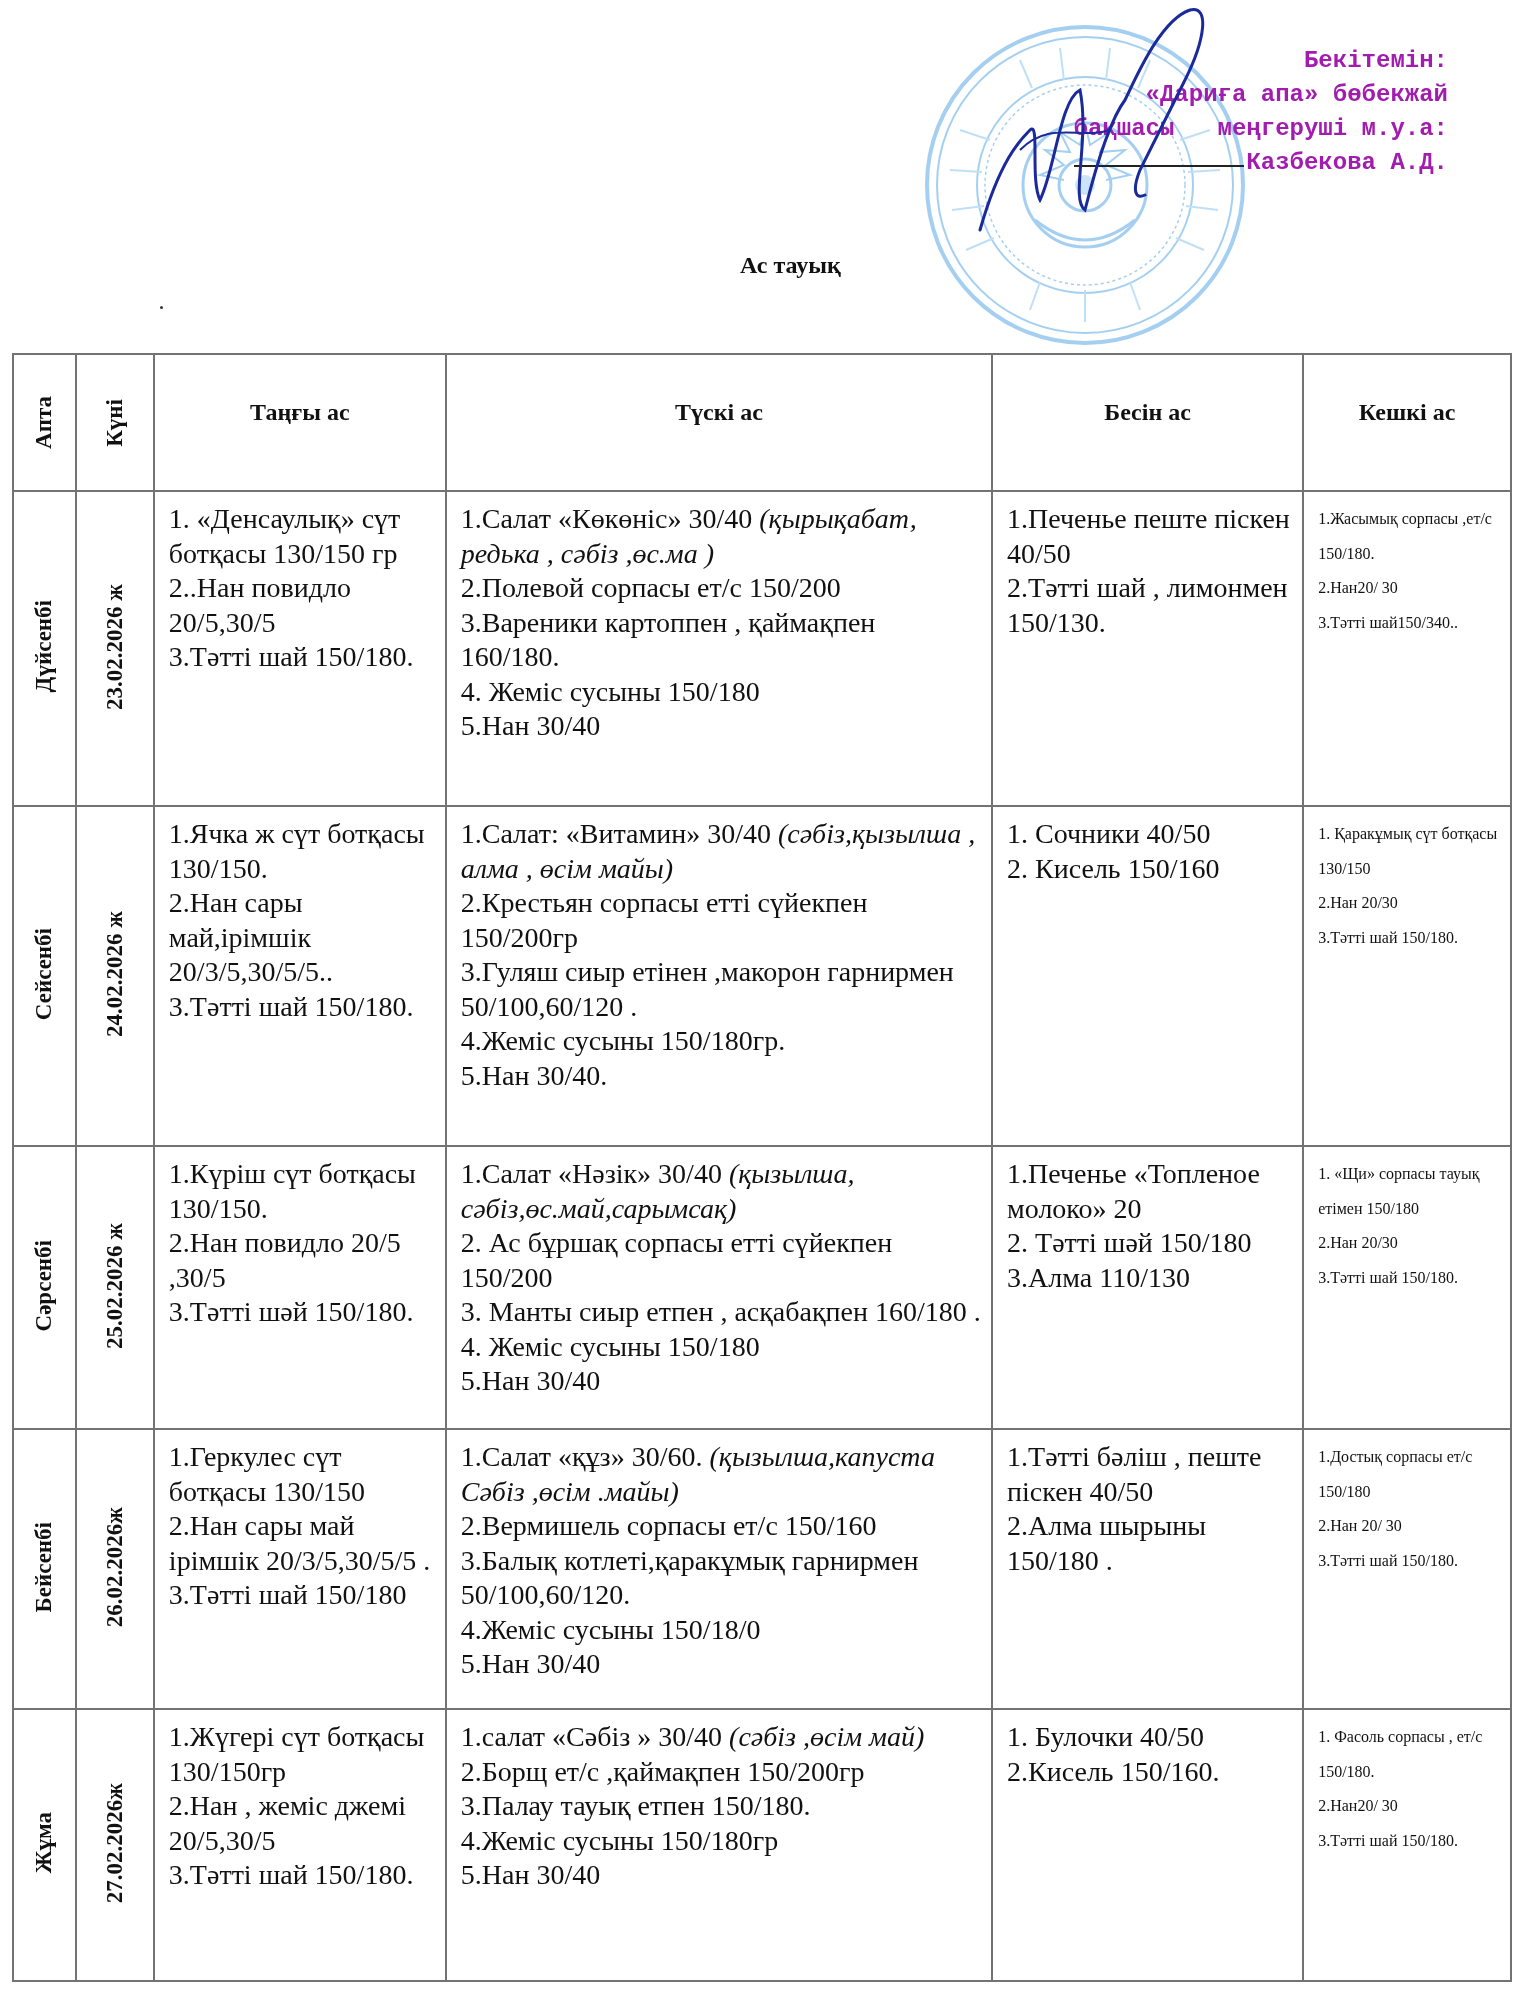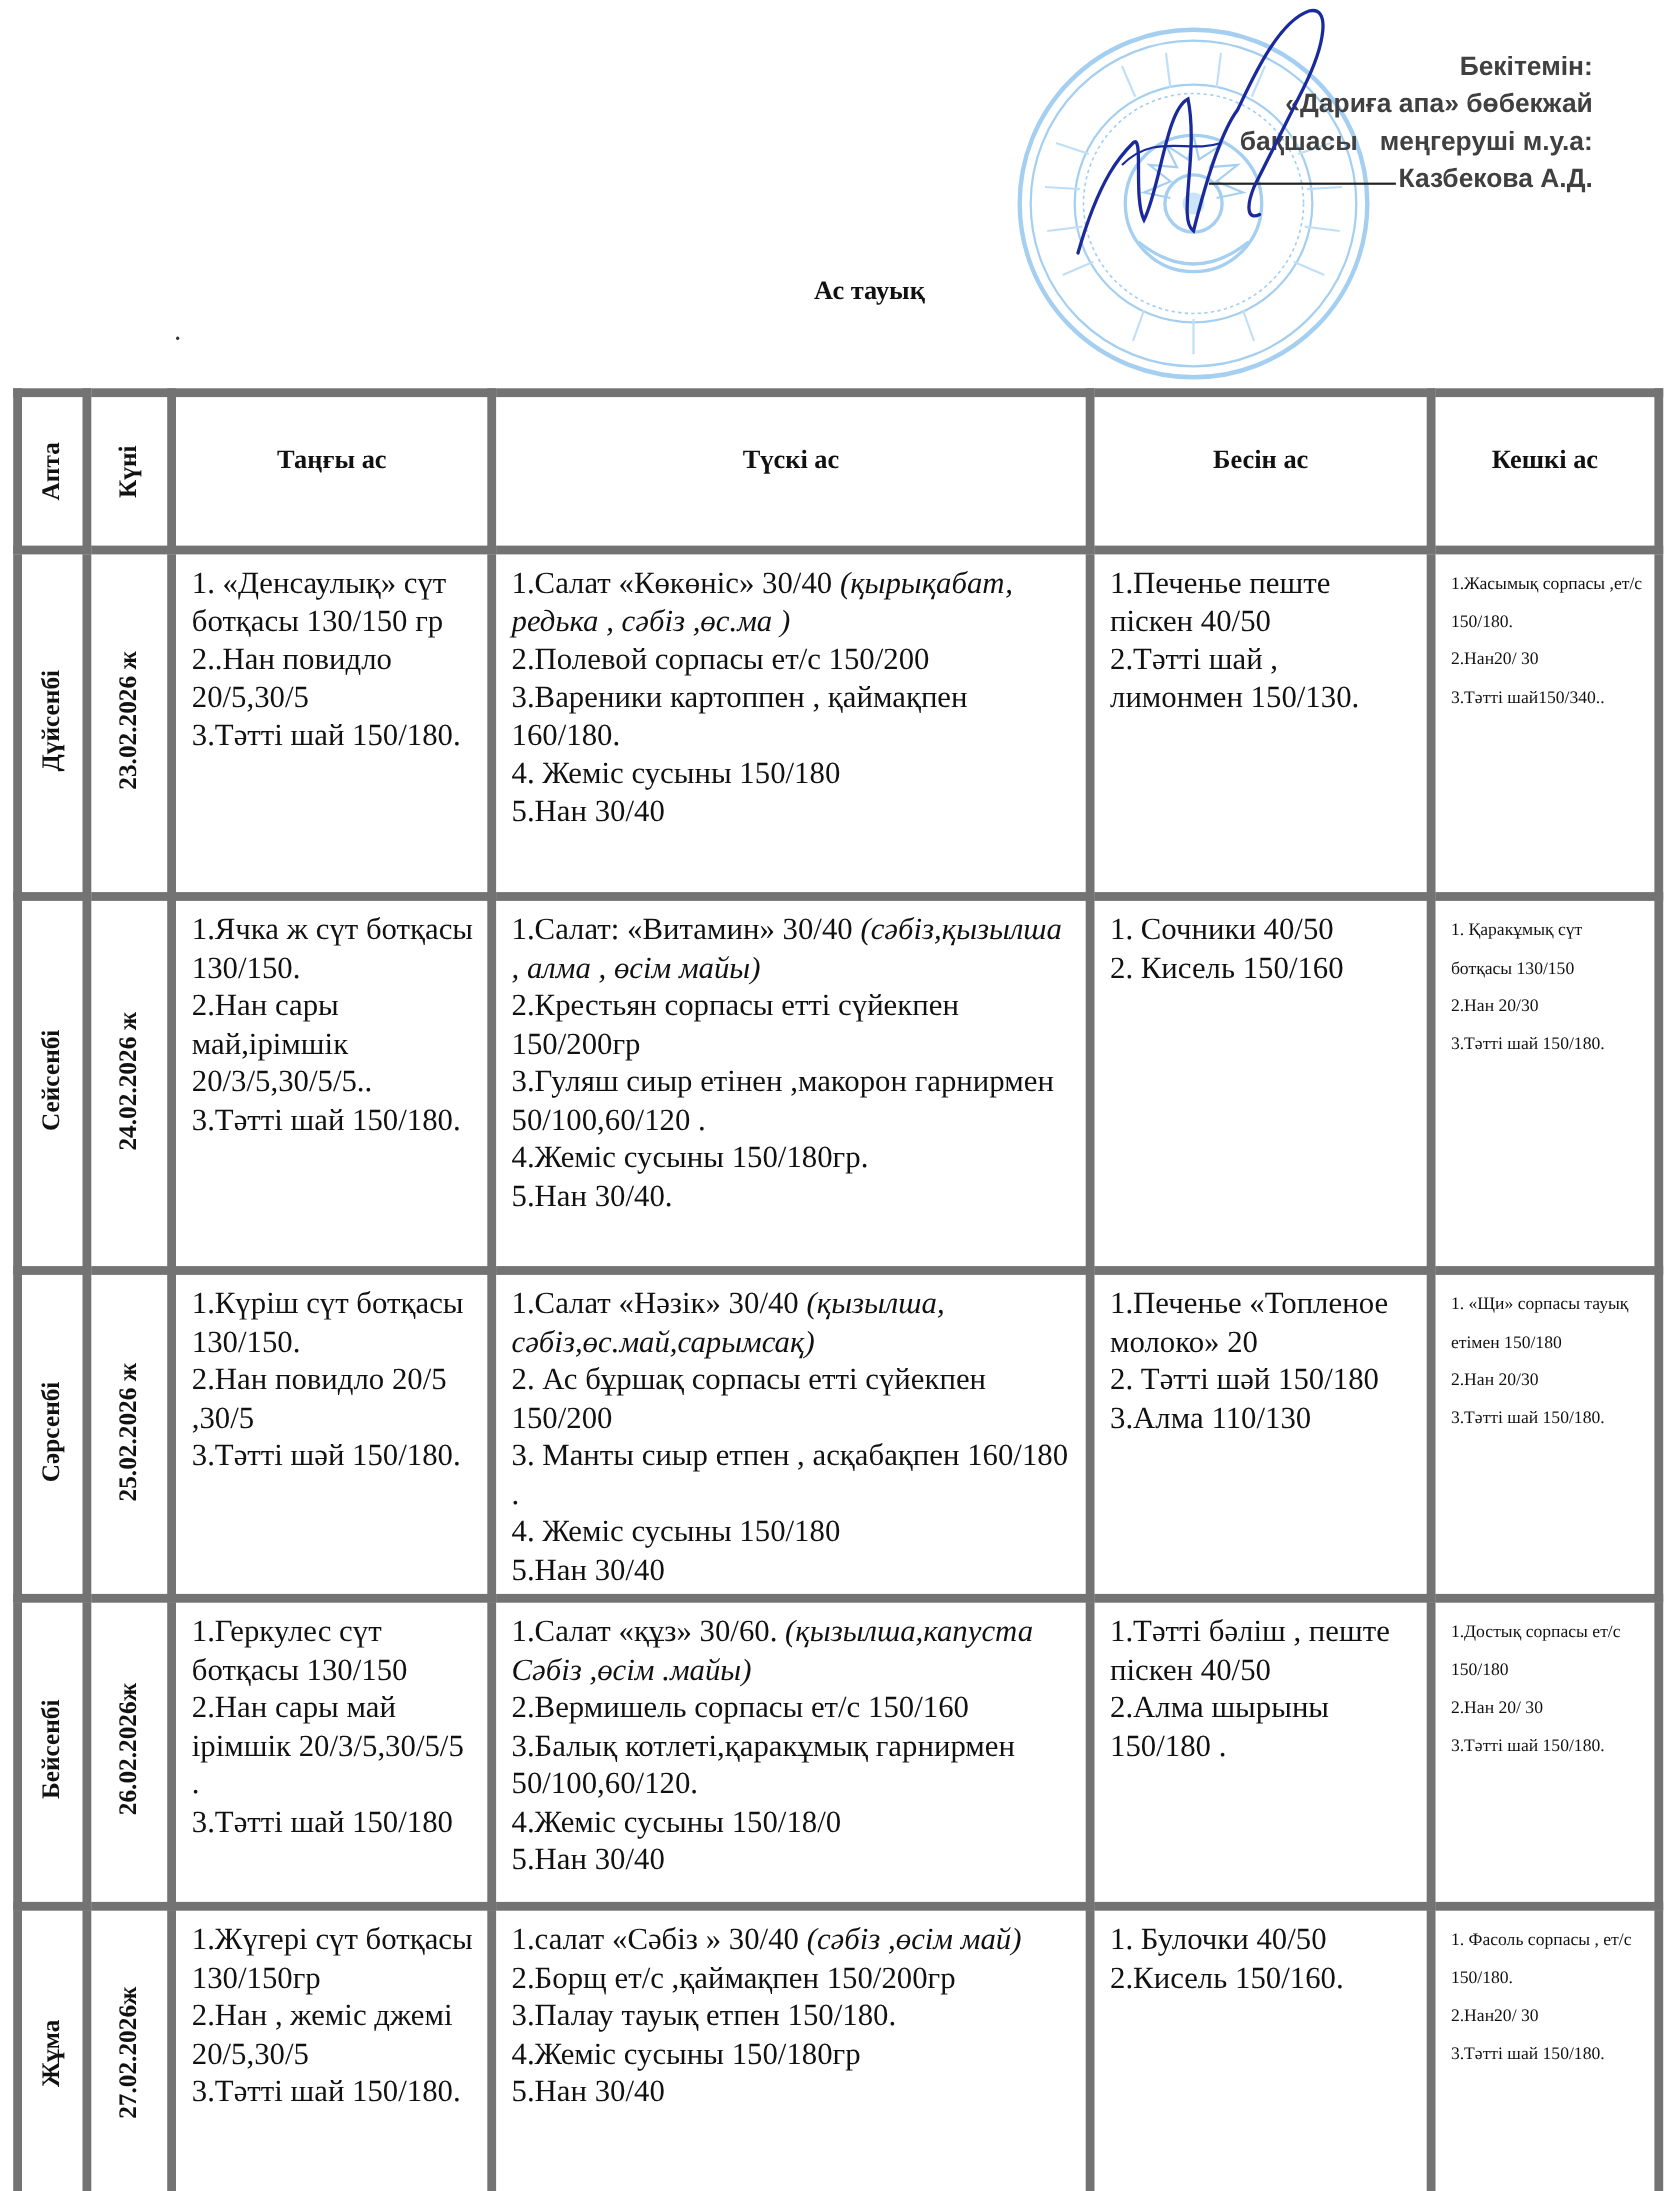--- a/index.html
+++ b/index.html
@@ -1,37 +1,37 @@
 <!DOCTYPE html>
 <html><head>
 <meta charset="utf-8">
 <style>
   html, body { margin: 0; padding: 0; background: #ffffff; }
   body { width: 1522px; height: 1992px; position: relative; overflow: hidden;
          font-family: "Liberation Serif", "DejaVu Serif", serif; color: #111; }
 
   
   .approval { position: absolute; right: 74px; top: 44px; text-align: right;
-              font-family: Liberation Sans, sans-serif; font-weight: bold;
-              font-size: 24px; line-height: 34px; color: #404040; z-index: 2; }
+              font-family: Liberation Mono, monospace; font-weight: bold;
+              font-size: 24px; line-height: 34px; color: #a21caf; z-index: 2; }
   .approval .line { display: block; white-space: pre; }
   .approval .sigline { display: inline-block; width: 170px; border-bottom: 2px solid #222;
                        margin-right: 2px; vertical-align: 2px; }
 
   
   .stamp { position: absolute; left: 920px; top: 20px; width: 330px; height: 330px; z-index: 1; opacity: .55; }
   .signature { position: absolute; left: 960px; top: 0px; width: 300px; height: 240px; z-index: 3; }
 
   .title { position: absolute; left: 740px; top: 252px; font-weight: bold; font-size: 24px; z-index: 2; }
   .stray-dot { position: absolute; left: 160px; top: 306px; width: 3px; height: 3px; background:#333; border-radius: 50%; }
 
   
   table.menu { position: absolute; left: 12px; top: 353px; width: 1500px;
                border-collapse: collapse; table-layout: fixed; }
-  table.menu td, table.menu th { border: 8px solid #737373; vertical-align: top; padding: 4px; }
+  table.menu td, table.menu th { border: 2px solid #737373; vertical-align: top; padding: 4px; }
   table.menu th { font-weight: bold; font-size: 24px; height: 127px; vertical-align: middle; text-align: center; }
   table.menu th .hlabel { display: inline-block; transform: translateY(-10px); }
   .vert { writing-mode: vertical-rl; transform: rotate(180deg); font-weight: bold; font-size: 23px;
           white-space: nowrap; margin: auto; }
   td.vcell, th.vcell { vertical-align: middle !important; text-align: center; }
   td.vcell .vwrap, th.vcell .vwrap { display: flex; justify-content: center; align-items: center; height: 100%; }
 
   .cell { font-size: 28px; line-height: 34.5px; padding: 6px 6px 0 10px; }
   .cell .it { font-style: italic; }
   .cell .item { display: block; }

